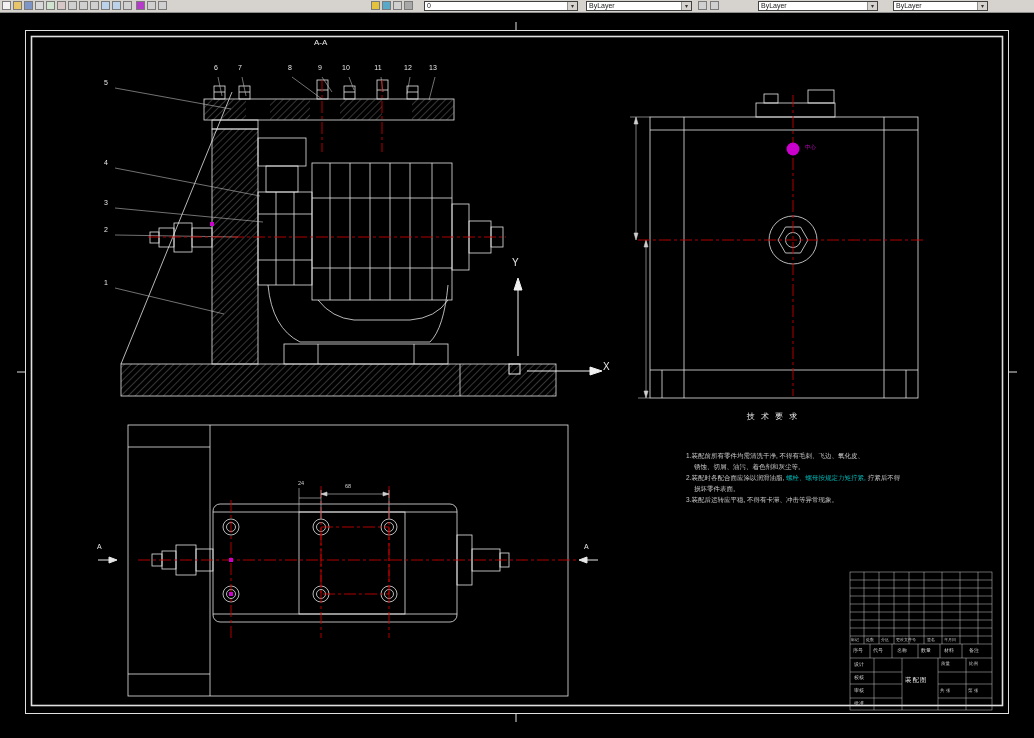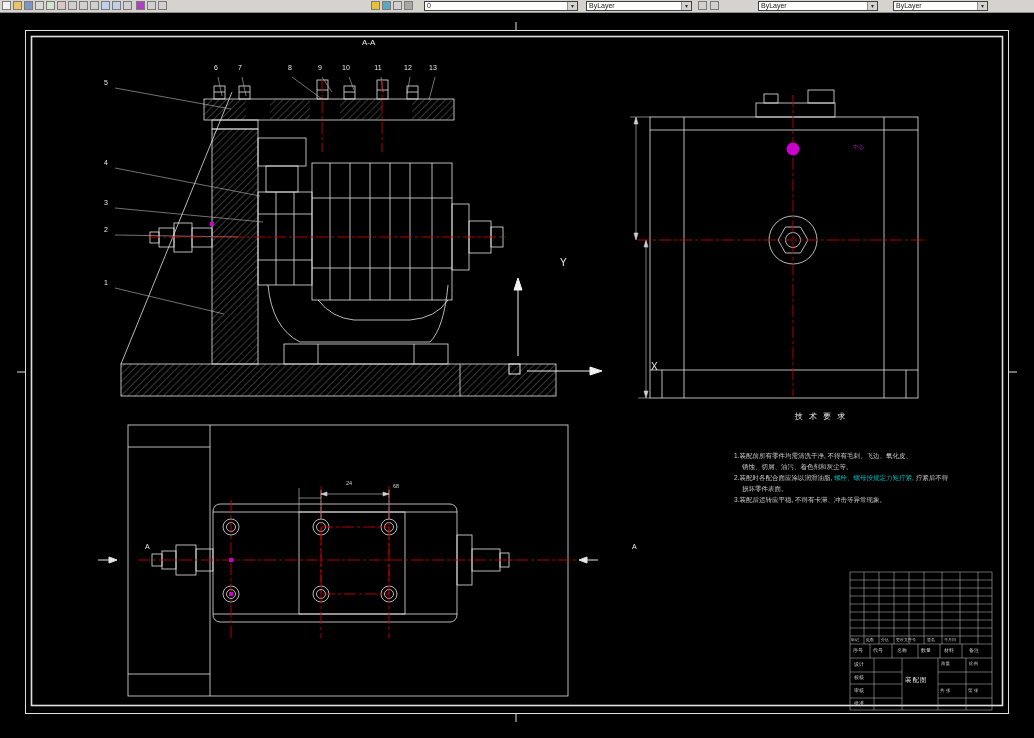--- a/index.html
+++ b/index.html
@@ -19,21 +19,21 @@
   }
   .combo .cv{position:absolute;left:2px;top:0;white-space:nowrap;}
   .combo .carr{
     position:absolute;right:0;top:0;width:9px;height:100%;background:#d6d3ce;
     border-left:1px solid #8f8f8f;font-size:6px;line-height:8px;text-align:center;color:#333;
   }
   
   .canvas{position:absolute;top:0;left:0;width:1034px;height:738px;}
   svg{position:absolute;top:0;left:0;}
   
-  .t{position:absolute;color:#e8e8e8;white-space:nowrap;line-height:1.15;margin-left:48px;}
+  .t{position:absolute;color:#e8e8e8;white-space:nowrap;line-height:1.15;}
   .bal{position:absolute;width:14px;text-align:center;font-size:7px;color:#e8e8e8;}
   .tech-line{font-size:6.5px;color:#c8c8c8;}
   .cy{color:#00b8b8;}
   .tb{position:absolute;color:#cfcfcf;white-space:nowrap;}
 </style>
 </head>
 <body>
 
 <div class="canvas">
 <svg width="1034" height="738" viewBox="0 0 1034 738">

